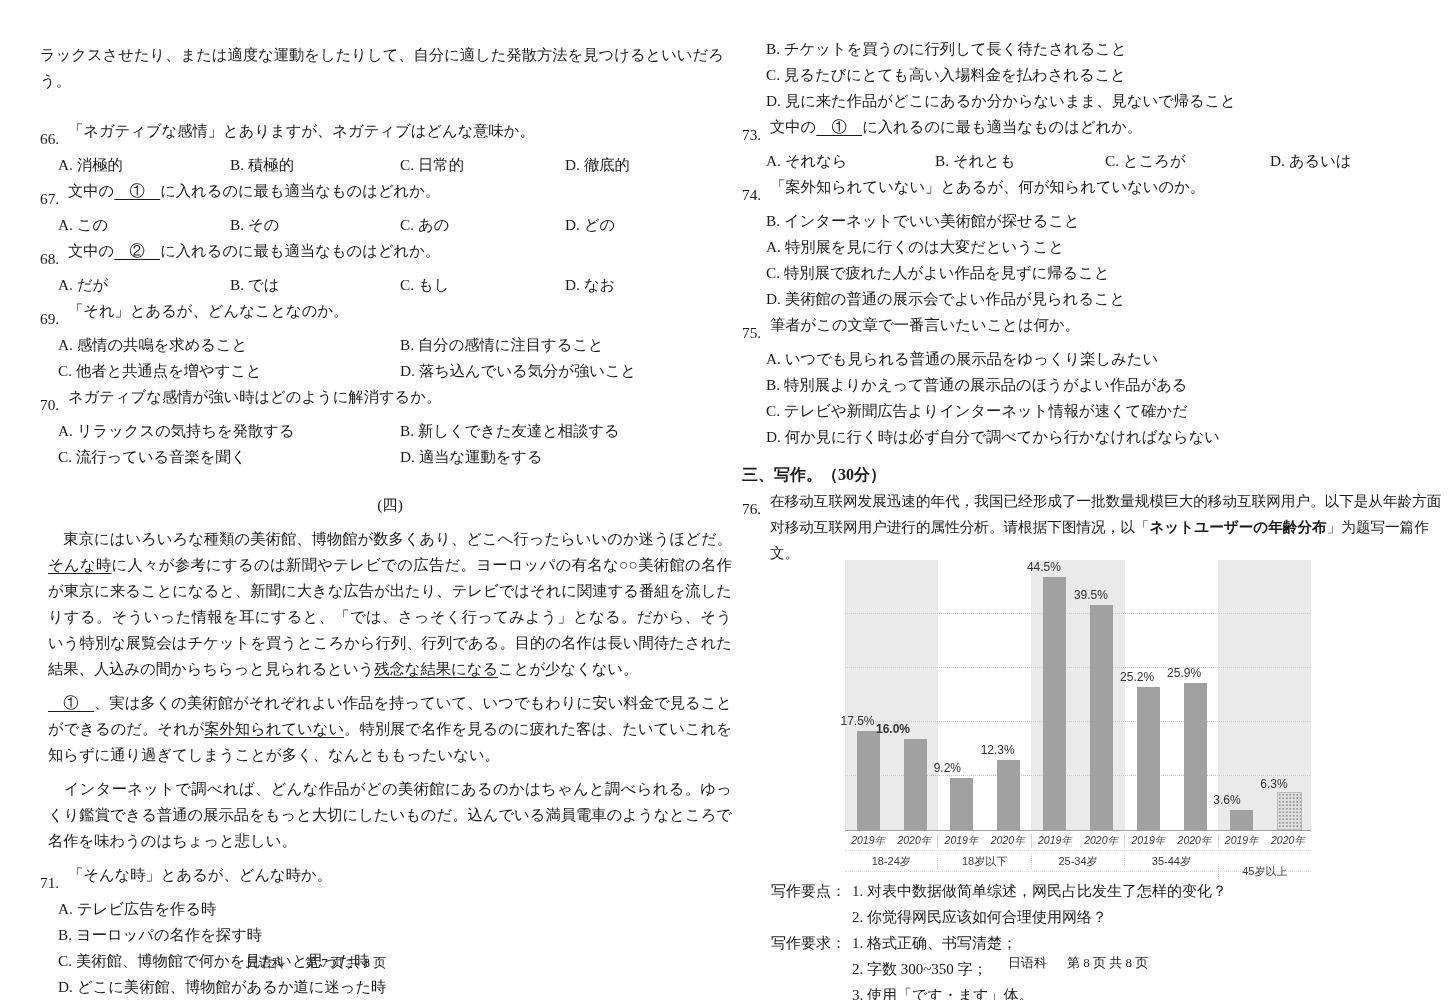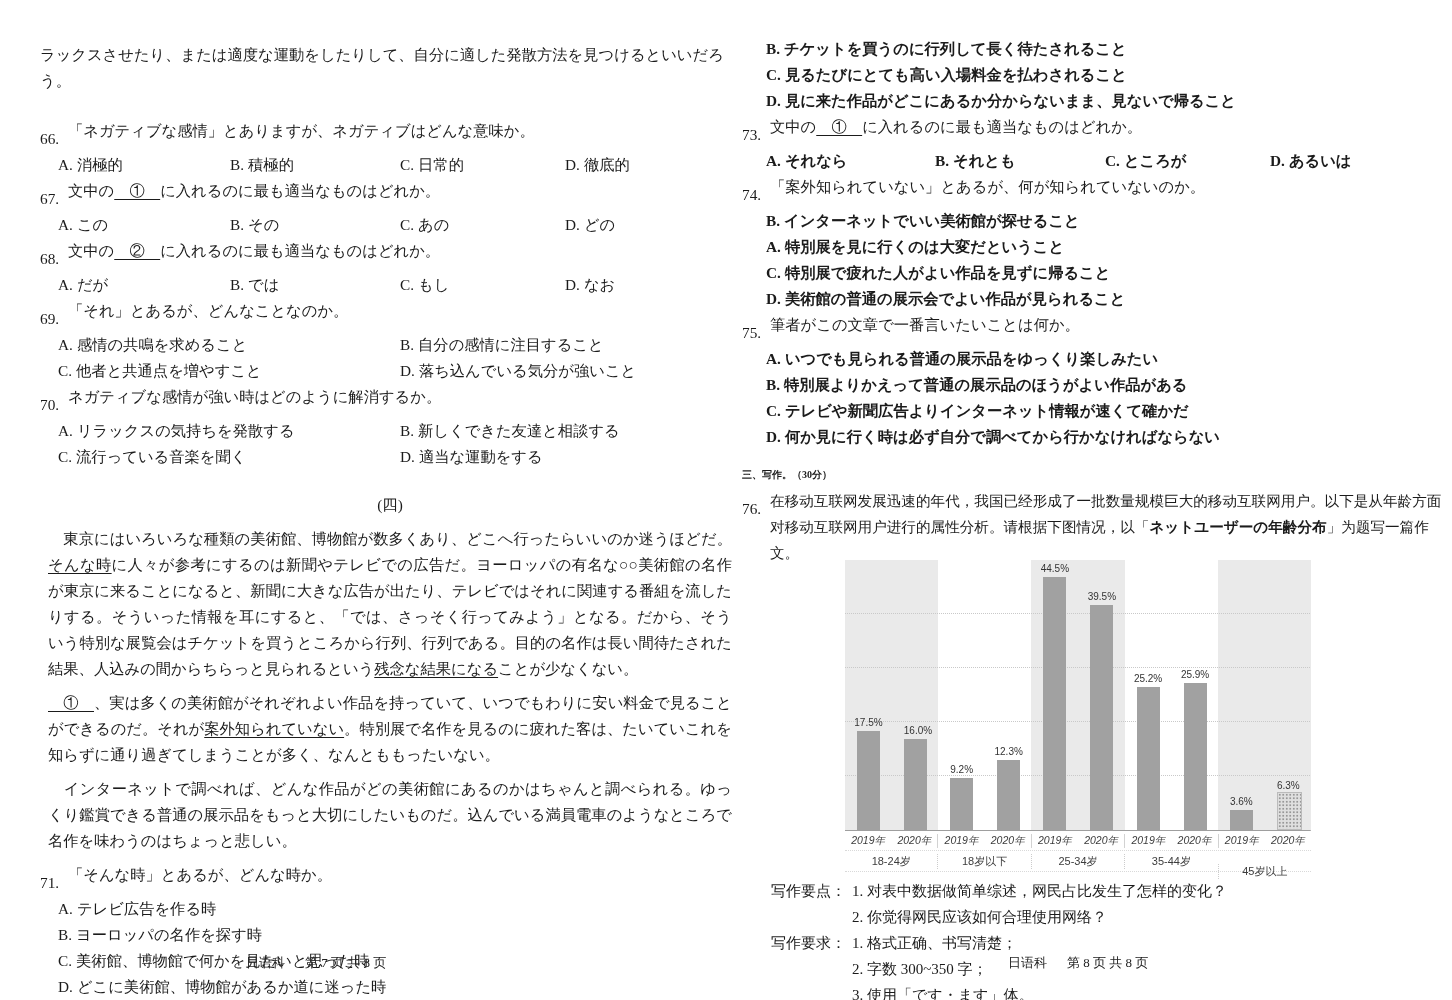--- a/index.html
+++ b/index.html
@@ -7,45 +7,45 @@
   #canvas{position:relative;width:1452px;height:1000px;background:#ffffff;overflow:hidden;
           font-family:"Liberation Serif","DejaVu Serif",serif;color:#1b1b1b;}
   .page{position:absolute;line-height:26px;font-size:15.3px;}
   .page-left{left:40px;top:42px;width:700px;}
   .page-right{left:742px;top:36px;width:704px;}
   .u{text-decoration:underline;text-underline-offset:3px;text-decoration-thickness:1px;}
   .qrow{display:flex;}
   .qnum{flex:none;width:28px;margin-top:8px;}
   .qtext{flex:1;}
   .opts{padding-left:18px;}
-  .page-right .opts{padding-left:24px;font-weight:bold;}
+  .page-right .opts{padding-left:24px;}
   .opts.g4{display:grid;grid-template-columns:172px 170px 165px 1fr;}
   .page-right .opts.g4{grid-template-columns:169px 170px 165px 1fr;}
   .opts.g2{display:grid;grid-template-columns:342px 1fr;}
   .ok{margin-right:4px;}
   .mt24{margin-top:24px;}
   .section4{text-align:center;margin-top:22px;}
   .passage p{margin:8px;text-align:justify;}
   .passage{margin-bottom:4px;}
-  .sectionW{font-weight:bold;font-size:10px;margin-top:12px;}
+  .sectionW{font-weight:bold;font-size:16px;margin-top:12px;}
   .q76 .qtext{font-size:14.6px;}
   .essay{display:flex;padding-left:29px;font-size:15px;}
   .essay .lbl{flex:none;width:81px;}
   .essay .items{flex:1;}
   .footer{position:absolute;top:954px;font-size:13px;color:#222;text-align:center;width:300px;}
   .footer .gap{margin-left:20px;}
   
   #chart{position:relative;width:466px;margin:-6px 0 6px 103px;
          font-family:"Liberation Sans","DejaVu Sans",sans-serif;line-height:normal;}
   .plot{position:relative;height:270px;border-bottom:1px solid #9e9e9e;border-right:1px dotted #c6c6c6;}
   .band{position:absolute;top:0;bottom:0;}
   .gl{position:absolute;left:0;right:0;height:0;border-top:1px dotted #c9c9c9;}
   .bar{position:absolute;bottom:0;width:23px;background:#a1a1a1;}
   .bar.dot{background-color:#dfdfdf;background-image:radial-gradient(#979797 0.9px, transparent 1px);background-size:3.5px 3.5px;border:0.5px solid #bbb;}
-  .vlabel{position:absolute;width:56px;text-align:center;font-size:10px;color:#333;}
+  .vlabel{position:absolute;width:56px;font-size:12px;color:#333;}
   .yrow{display:flex;height:19px;align-items:center;font-style:italic;}
   .ycell{text-align:center;font-size:10.5px;color:#3c3c3c;}
   .ycell.sep{border-left:1px solid #d2d2d2;}
   .grow{display:flex;height:20px;align-items:center;border-top:1px dotted #d9d9d9;border-bottom:1px dotted #d9d9d9;}
   .gcell{text-align:center;font-size:11px;color:#3c3c3c;}
   .gcell + .gcell{border-left:1px dotted #ccc;}
 </style>
 </head>
 <body>
 
@@ -216,21 +216,21 @@
           <div class="vlabel" style="left: -4.5px; bottom: 102.474px;">17.5%</div>
           <div class="bar" style="left: 105.2px; height: 52.2947px;"></div>
           <div class="vlabel" style="left: 88.7px; bottom: 55.2947px;">9.2%</div>
           <div class="bar" style="left: 198.4px; height: 252.947px;"></div>
           <div class="vlabel" style="left: 181.9px; bottom: 255.947px;">44.5%</div>
           <div class="bar" style="left: 291.6px; height: 143.242px;"></div>
           <div class="vlabel" style="left: 275.1px; bottom: 146.242px;">25.2%</div>
           <div class="bar" style="left: 384.8px; height: 20.4632px;"></div>
           <div class="vlabel" style="left: 368.3px; bottom: 23.4632px;">3.6%</div>
           <div class="bar" style="left: 59px; height: 90.9474px;"></div>
-          <div class="vlabel" style="left: 45px; bottom: 93.9474px;">16.0%</div>
+          <div class="vlabel" style="left: 31px; bottom: 93.9474px; font-weight: bold;">16.0%</div>
           <div class="bar" style="left: 152.2px; height: 69.9158px;"></div>
           <div class="vlabel" style="left: 135.7px; bottom: 72.9158px;">12.3%</div>
           <div class="bar" style="left: 245.4px; height: 224.526px;"></div>
           <div class="vlabel" style="left: 228.9px; bottom: 227.526px;">39.5%</div>
           <div class="bar" style="left: 338.6px; height: 147.221px;"></div>
           <div class="vlabel" style="left: 322.1px; bottom: 150.221px;">25.9%</div>
           <div class="bar dot" style="left: 431.8px; height: 35.8105px;"></div>
           <div class="vlabel" style="left: 415.3px; bottom: 38.8105px;">6.3%</div>
         </div>
         <div class="yrow">

